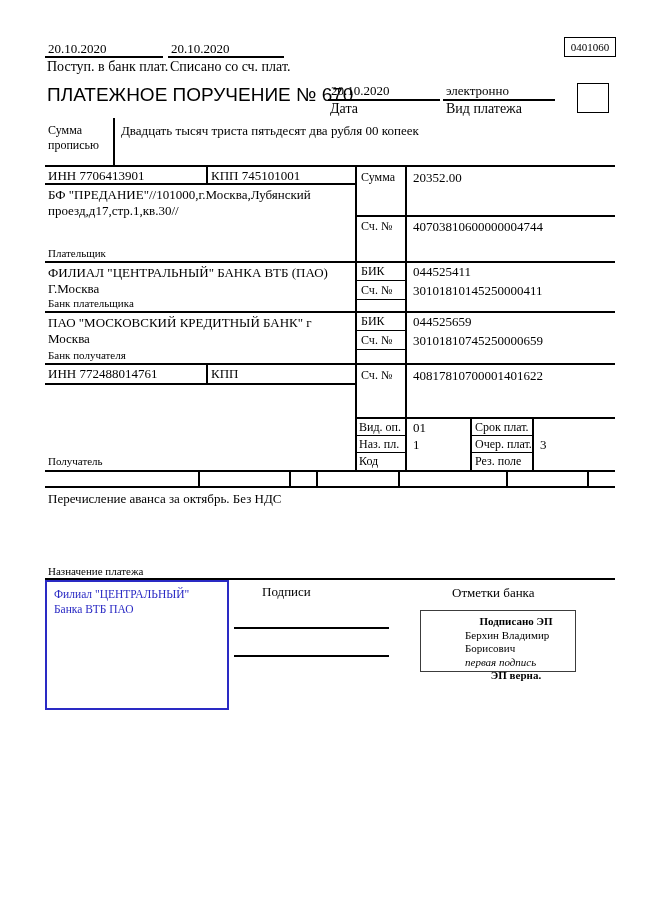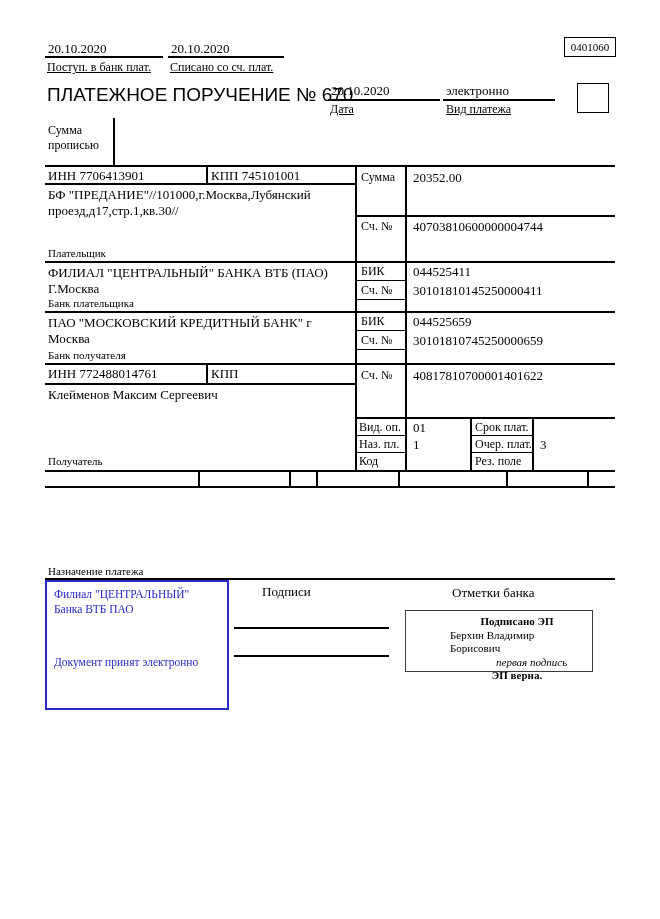--- a/index.html
+++ b/index.html
@@ -5,37 +5,37 @@
   html,body{margin:0;padding:0;background:#e8e8e8;}
   .page{
     position:relative;width:660px;height:919px;background:#ffffff;
     font-family:"Liberation Serif","DejaVu Serif",serif;color:#000;
     overflow:hidden;
   }
   .abs{position:absolute;}
   .t13{font-size:13px;line-height:16px;font-family:Liberation Serif, serif;}
   .t12{font-size:12px;line-height:15px;}
   .t11{font-size:11px;line-height:14px;}
-  .t9{font-size:12px;line-height:12px;text-decoration:underline;}
+  .t9{font-size:14px;line-height:12px;}
   .title{font-family:"Liberation Sans","DejaVu Sans",sans-serif;font-weight:normal;font-size:19px;}
   .hl{position:absolute;height:2px;background:#000;}
   .hl1{position:absolute;height:1px;background:#000;}
   .vl{position:absolute;width:2px;background:#000;}
   .vl1{position:absolute;width:1.5px;background:#000;}
   .box{position:absolute;border:1.5px solid #000;background:#fff;}
   .stamp{
     position:absolute;border:2px solid #2a2ac4;color:#2a2ac4;
     font-size:11.5px;line-height:15px;padding:5px 7px;box-sizing:border-box;
   }
   .epbox{
     position:absolute;border:1.5px solid #3c3c3c;background:#fff;
     font-size:11px;line-height:13.5px;padding:4px 8px;box-sizing:border-box;
   }
   .b{font-weight:bold;}
-  .i{font-style:italic;margin-left:46px;}
+  .i{font-style:italic;}
   .ctr{text-align:center;}
 </style>
 </head>
 <body>
 
 <div class="page">
 
   <div class="abs t13" style="left:48px;top:41px;">20.10.2020</div>
   <div class="hl" style="left:45px;top:56px;width:118px;"></div>
   <div class="abs t9" style="left:47px;top:61px;">Поступ. в банк плат.</div>
@@ -53,20 +53,21 @@
   <div class="abs t9" style="left:330px;top:103px;">Дата</div>
 
   <div class="abs t13" style="left:446px;top:83px;">электронно</div>
   <div class="hl" style="left:443px;top:99px;width:112px;"></div>
   <div class="abs t9" style="left:446px;top:103px;">Вид платежа</div>
 
   <div class="box" style="left:577px;top:83px;width:30px;height:28px;"></div>
 
   <div class="abs t12" style="left:48px;top:123px;width:58px;">Сумма прописью</div>
   <div class="vl1" style="left:113px;top:118px;height:47px;"></div>
+  <div class="abs t13" style="left:121px;top:123px;width:480px;">Двадцать тысяч триста пятьдесят два рубля 00 копеек</div>
 
   <div class="hl" style="left:45px;top:165px;width:570px;"></div>
   <div class="hl" style="left:45px;top:183px;width:310px;"></div>
   <div class="hl" style="left:355px;top:215px;width:260px;"></div>
   <div class="hl" style="left:45px;top:261px;width:570px;"></div>
   <div class="hl1" style="left:355px;top:280px;width:50px;"></div>
   <div class="hl1" style="left:355px;top:299px;width:50px;"></div>
   <div class="hl" style="left:45px;top:311px;width:570px;"></div>
   <div class="hl1" style="left:355px;top:330px;width:50px;"></div>
   <div class="hl1" style="left:355px;top:349px;width:50px;"></div>
@@ -100,21 +101,20 @@
   <div class="abs t11" style="left:48px;top:246px;">Плательщик</div>
 
   <div class="abs t13" style="left:48px;top:265px;width:300px;">ФИЛИАЛ "ЦЕНТРАЛЬНЫЙ" БАНКА ВТБ (ПАО) Г.Москва</div>
   <div class="abs t11" style="left:48px;top:296px;">Банк плательщика</div>
 
   <div class="abs t13" style="left:48px;top:315px;width:270px;">ПАО "МОСКОВСКИЙ КРЕДИТНЫЙ БАНК" г Москва</div>
   <div class="abs t11" style="left:48px;top:348px;">Банк получателя</div>
 
   <div class="abs t13" style="left:48px;top:366px;">ИНН 772488014761</div>
   <div class="abs t13" style="left:211px;top:366px;">КПП</div>
-  <div class="abs t13" style="left:48px;top:387px;width:290px;">Клейменов Максим Сергеевич</div>
   <div class="abs t11" style="left:48px;top:454px;">Получатель</div>
 
   <div class="abs t12" style="left:361px;top:170px;">Сумма</div>
   <div class="abs t13" style="left:413px;top:170px;">20352.00</div>
 
   <div class="abs t12" style="left:361px;top:219px;">Сч. №</div>
   <div class="abs t13" style="left:413px;top:219px;">40703810600000004744</div>
 
   <div class="abs t12" style="left:361px;top:264px;">БИК</div>
   <div class="abs t13" style="left:413px;top:264px;">044525411</div>
@@ -137,35 +137,35 @@
   <div class="abs t12" style="left:359px;top:437px;">Наз. пл.</div>
   <div class="abs t13" style="left:413px;top:437px;">1</div>
   <div class="abs t12" style="left:475px;top:437px;">Очер. плат.</div>
   <div class="abs t13" style="left:540px;top:437px;">3</div>
 
   <div class="abs t12" style="left:359px;top:454px;">Код</div>
   <div class="abs t13" style="left:413px;top:454px;"></div>
   <div class="abs t12" style="left:475px;top:454px;">Рез. поле</div>
   <div class="abs t13" style="left:540px;top:454px;"></div>
 
+  <div class="abs t13" style="left:48px;top:491px;width:520px;">Перечисление аванса за октябрь. Без НДС</div>
   <div class="abs t11" style="left:48px;top:564px;">Назначение платежа</div>
   <div class="hl" style="left:45px;top:578px;width:570px;"></div>
 
   <div class="stamp" style="left:45px;top:580px;width:184px;height:130px;">
     <div>Филиал "ЦЕНТРАЛЬНЫЙ" Банка ВТБ ПАО</div>
     <div style="height:10px;"></div>
     <div style="height:28px;"></div>
-    <div>Документ принят электронно</div>
   </div>
 
   <div class="abs t13" style="left:262px;top:584px;">Подписи</div>
   <div class="hl1" style="left:234px;top:627px;width:155px;height:1.5px;"></div>
   <div class="hl1" style="left:234px;top:655px;width:155px;height:1.5px;"></div>
 
   <div class="abs t13" style="left:452px;top:585px;">Отметки банка</div>
-  <div class="epbox" style="left:405px;top:610px;width:188px;height:62px;padding-left:44px;">
+  <div class="epbox" style="left:420px;top:610px;width:156px;height:62px;padding-left:44px;">
     <div class="b ctr">Подписано ЭП</div>
     <div>Берхин Владимир Борисович</div>
     <div class="i">первая подпись</div>
     <div class="b ctr">ЭП верна.</div>
   </div>
 
 </div>
 
 </body></html>

